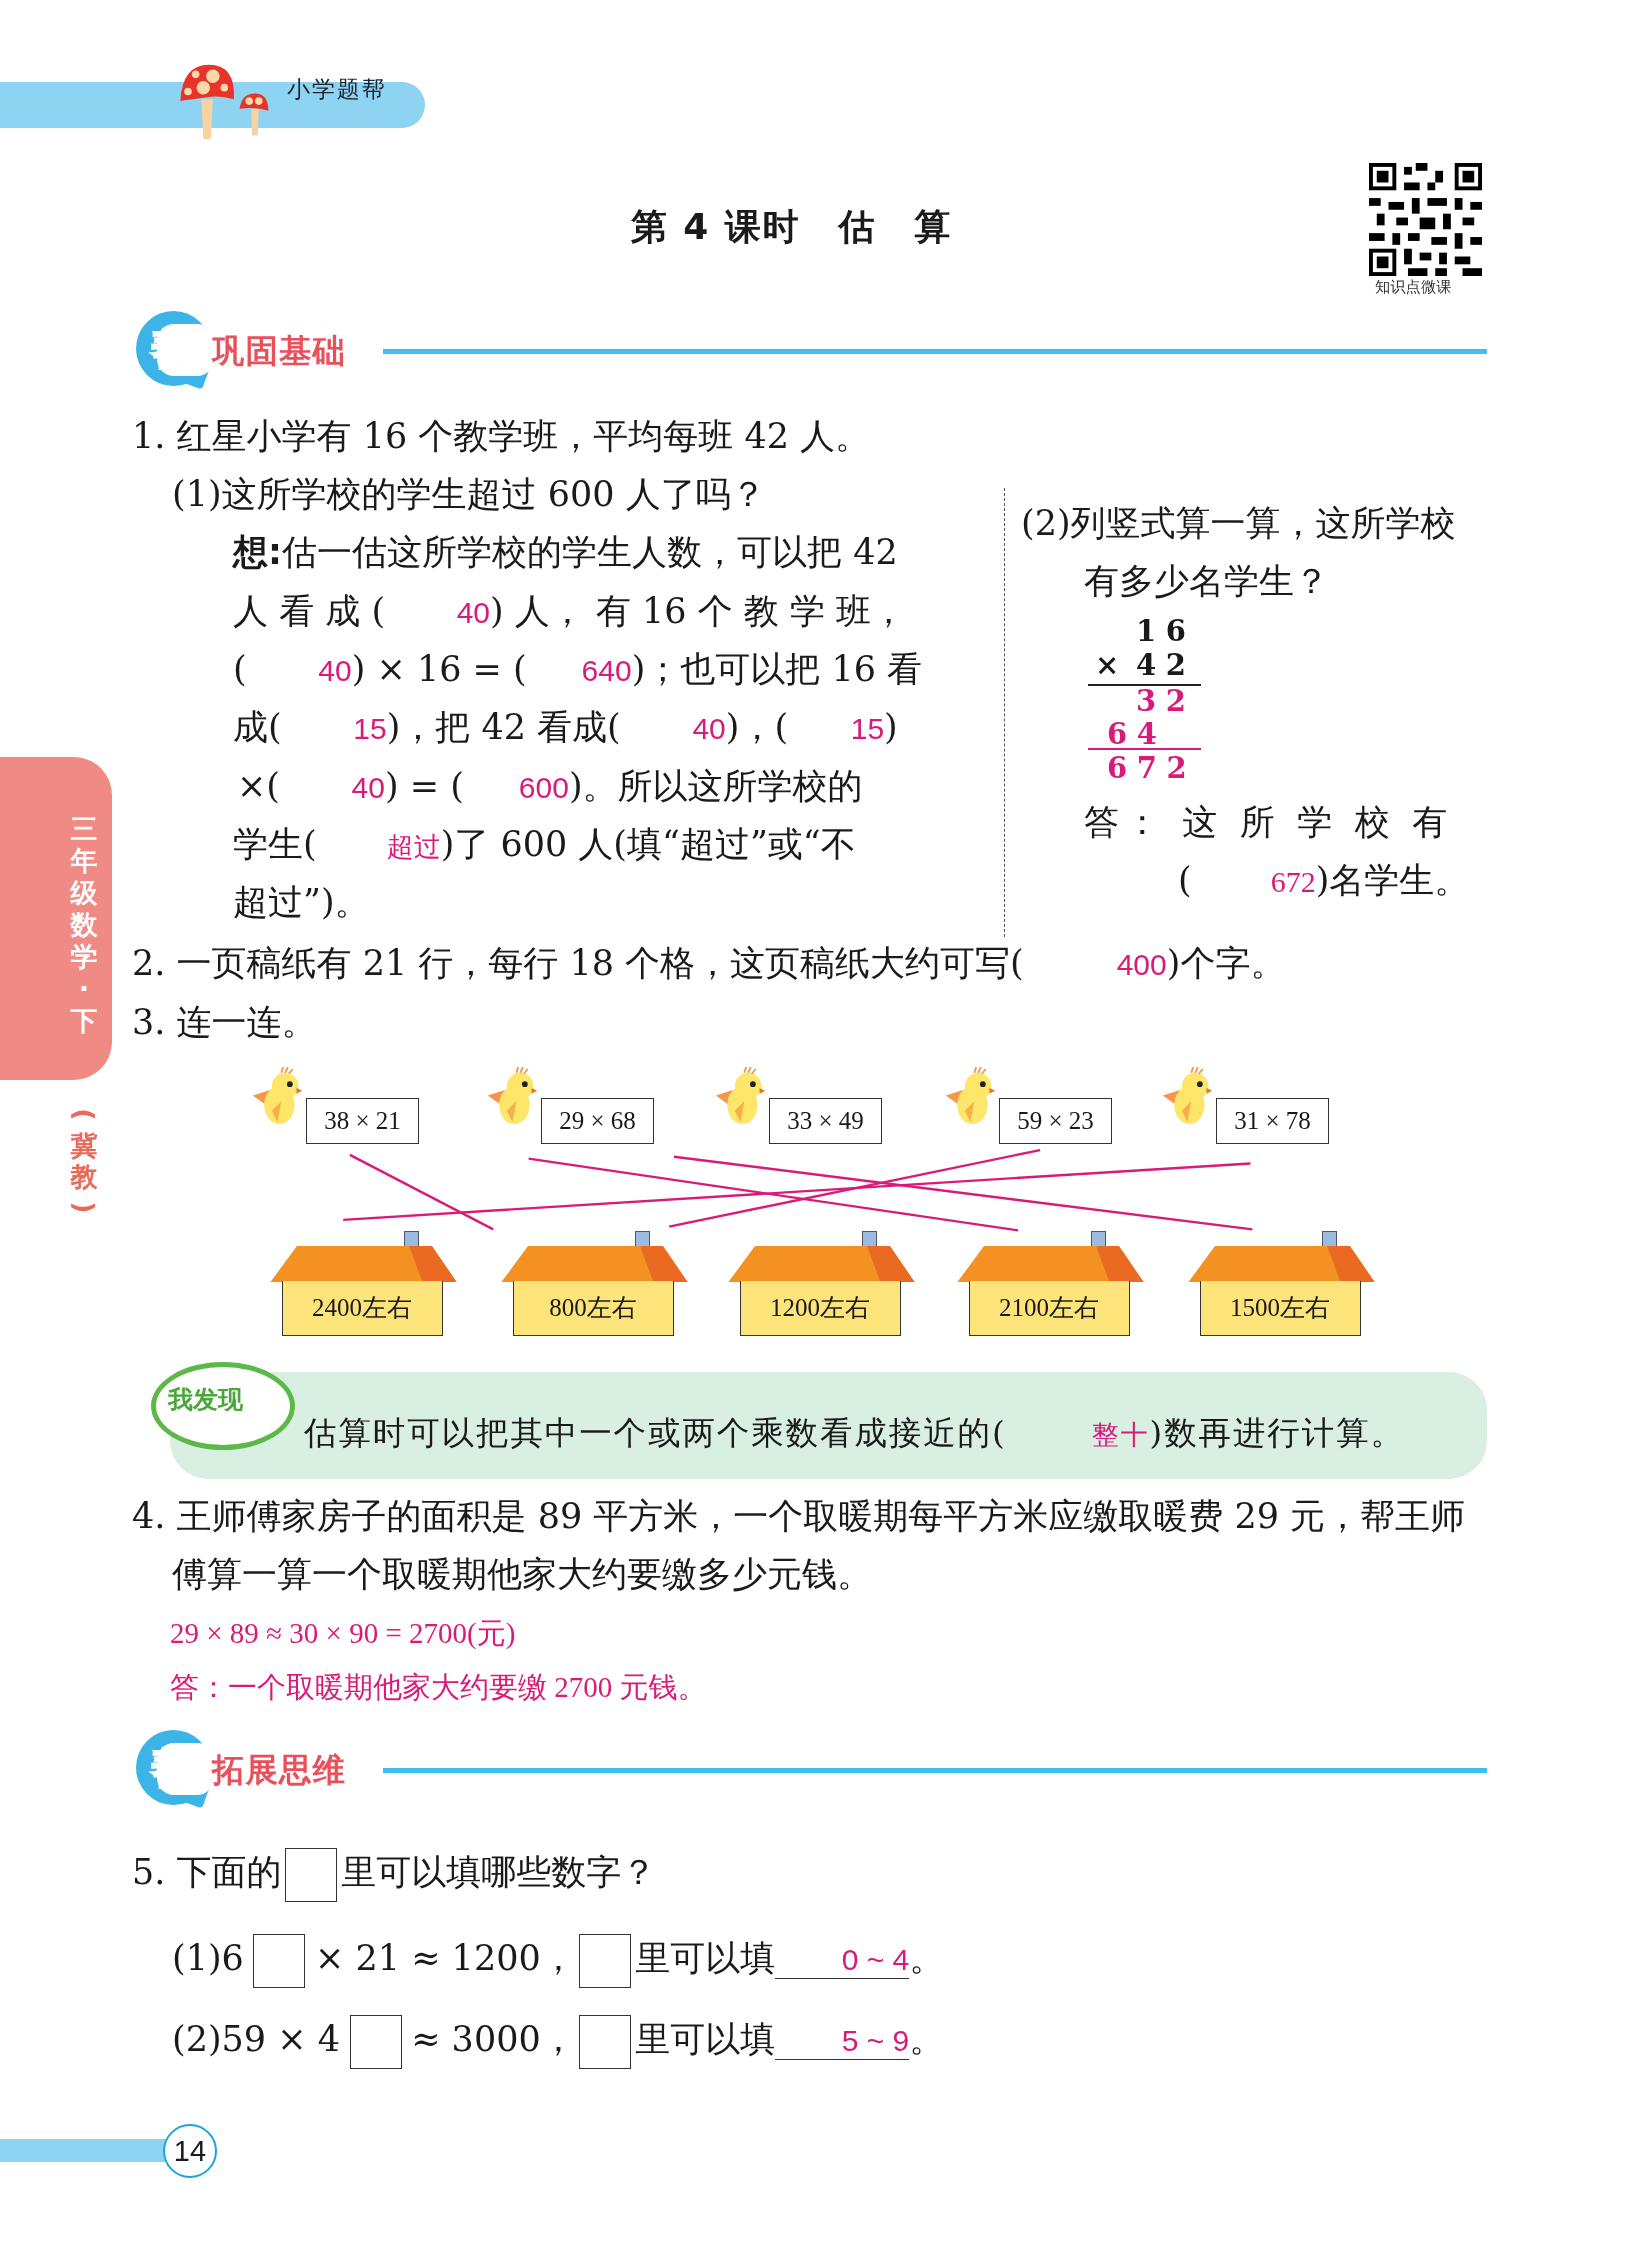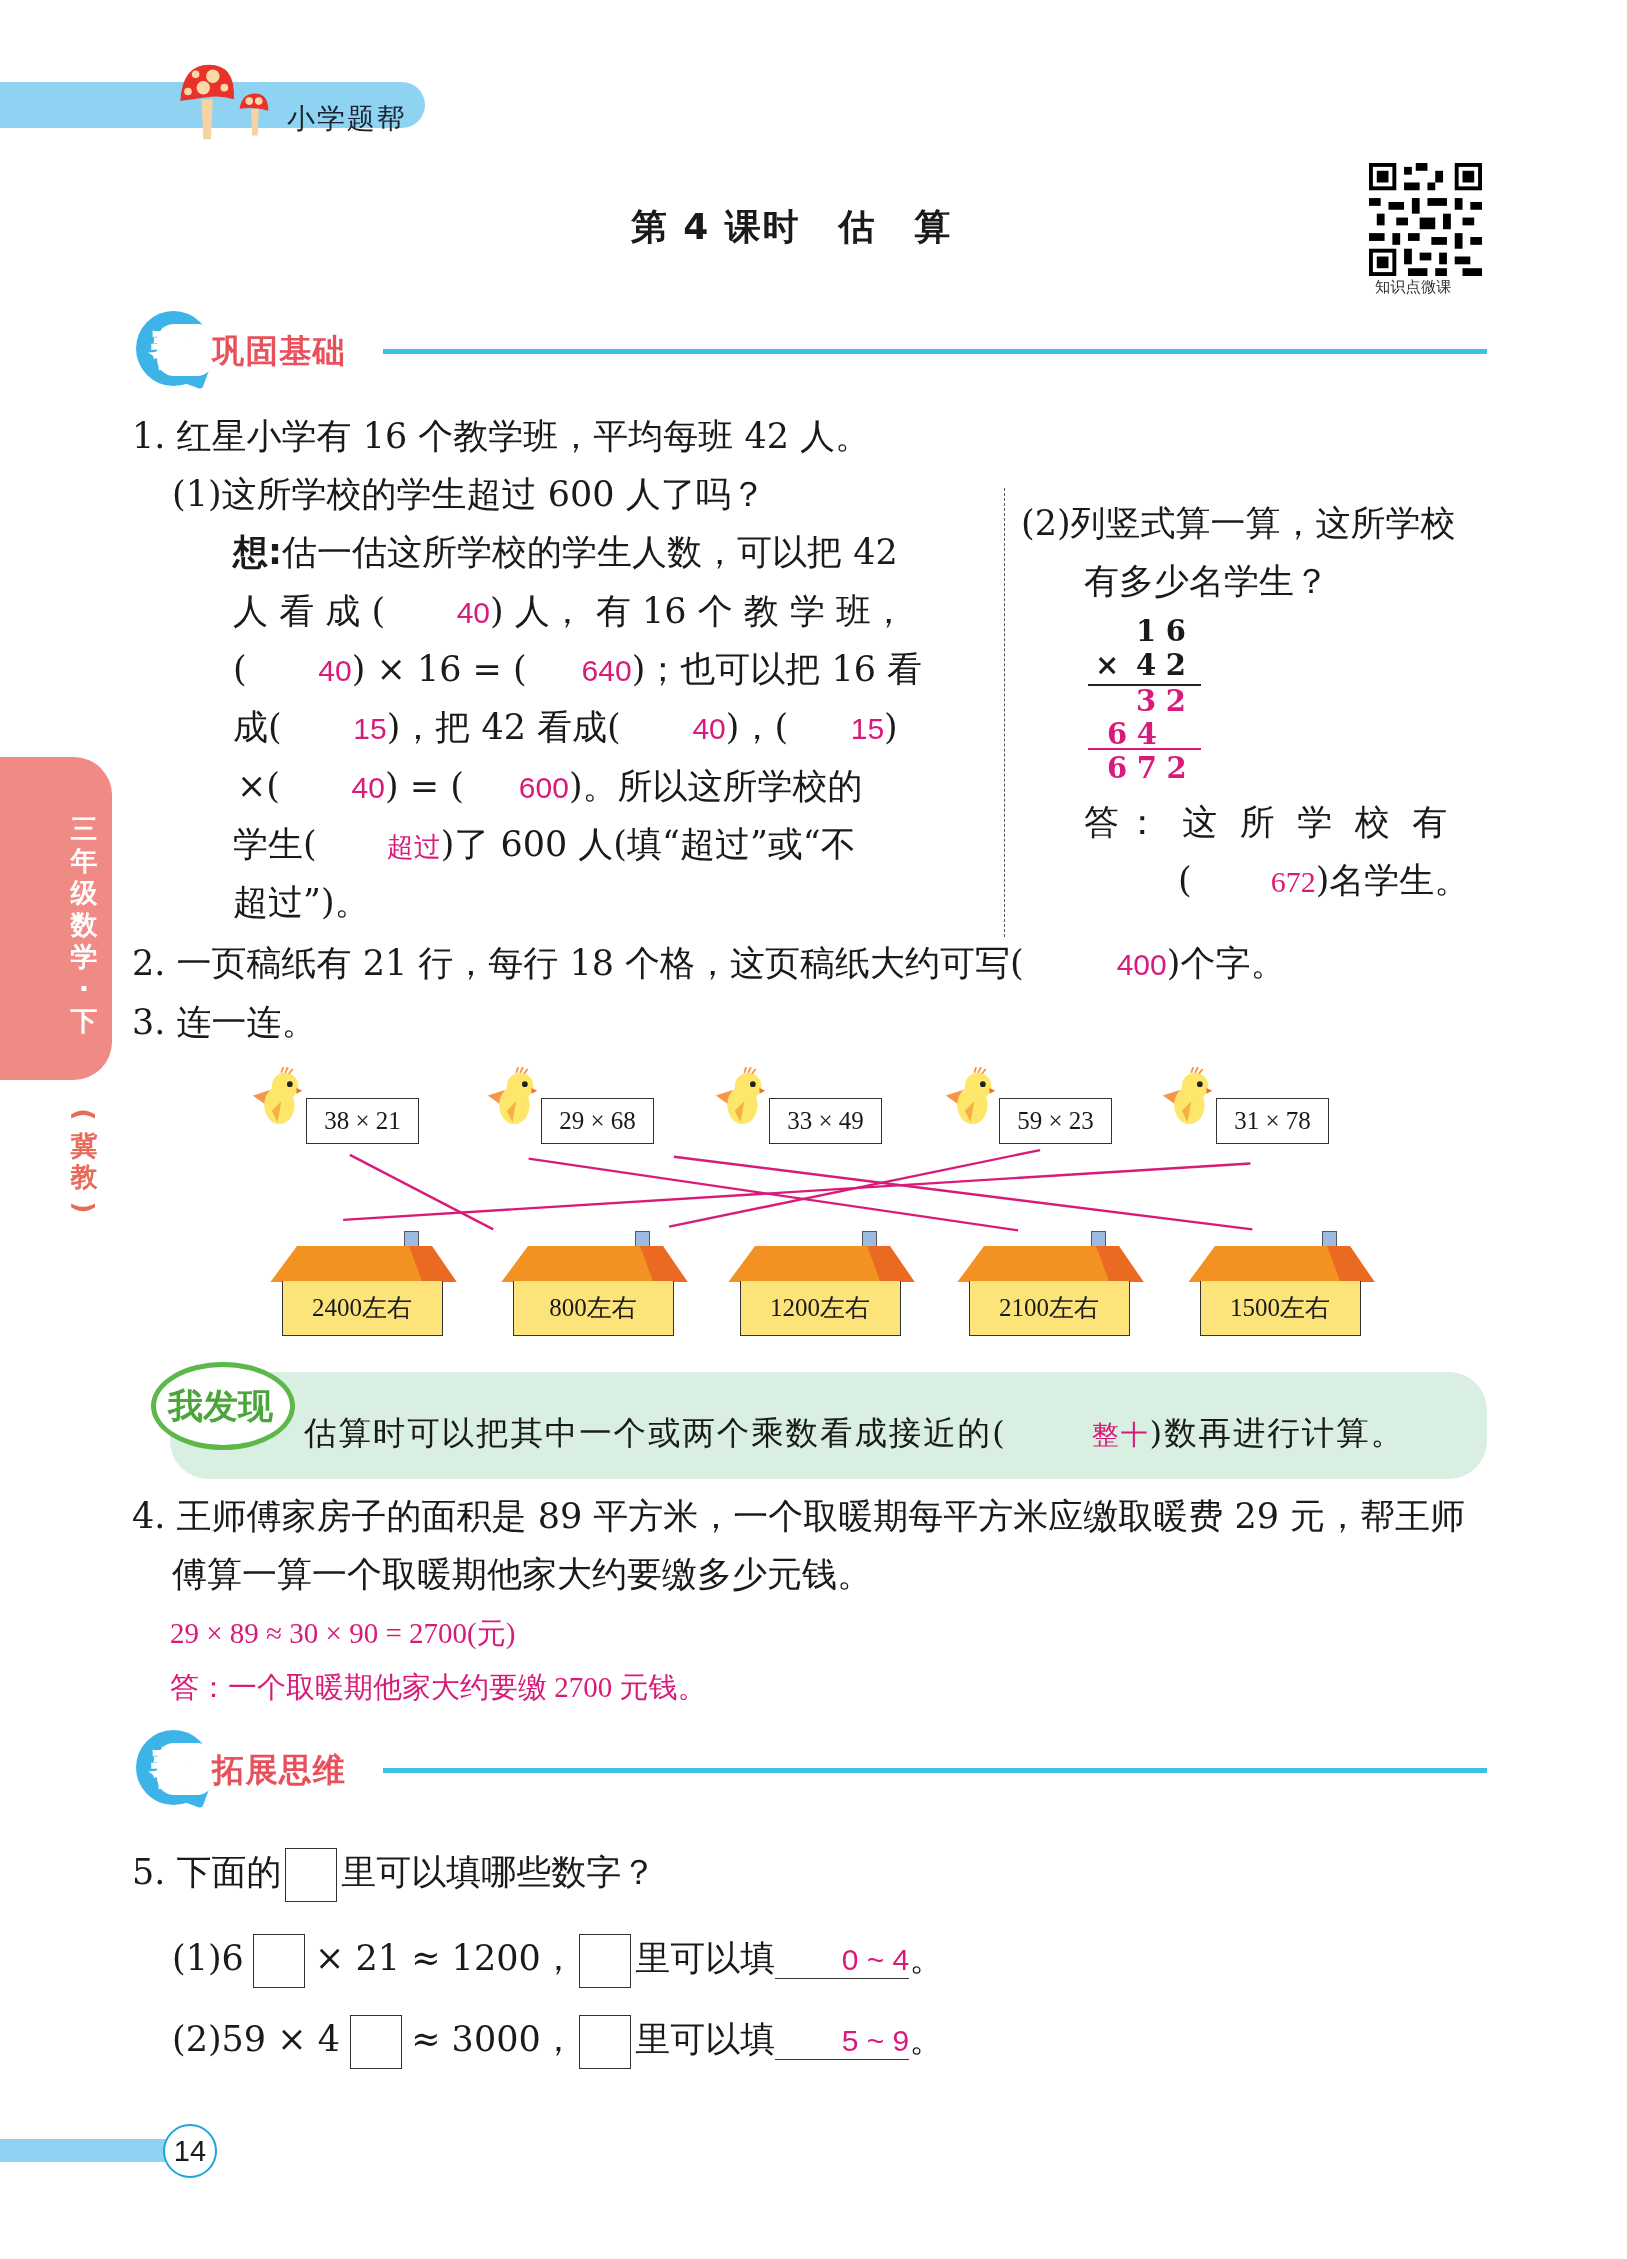--- a/index.html
+++ b/index.html
@@ -7,21 +7,21 @@
          font-family:"DejaVu Serif","Liberation Serif",serif; color:#1a1a1a; }
   .abs { position:absolute; }
   .txt { font-size:35px; line-height:38px; white-space:nowrap; }
   .ans { color:#d81b7a; font-family:"Liberation Sans","DejaVu Sans",sans-serif; font-size:30px; }
   .ans-serif { color:#d81b7a; font-family:"Liberation Serif","DejaVu Serif",serif; }
   .blank { display:inline-block; text-align:right; }
   .bold { font-weight:bold; font-family:"DejaVu Sans","Liberation Sans",sans-serif; }
 
   
   .brand-bar { left:0; top:82px; width:425px; height:46px; background:#8fd3f2; border-radius:0 23px 23px 0; }
-  .brand-text { left:287px; top:100px; font-family:"DejaVu Sans",sans-serif; font-size:28px; color:#1a2430; letter-spacing:1.9px; }
+  .brand-text { left:287px; top:74px; font-family:"DejaVu Sans",sans-serif; font-size:23px; color:#1a2430; letter-spacing:1.9px; }
 
   .title { left:631px; top:203px; font-family:"DejaVu Sans","Liberation Sans",sans-serif; font-weight:bold; font-size:36px; letter-spacing:1.9px; }
   .qr { left:1369px; top:163px; width:113px; height:113px; background:#fff; }
   .qr-caption { left:1375px; top:277px; font-size:15.3px; color:#333; font-family:"DejaVu Serif",serif; }
 
   .section-head { height:76px; }
   .section-head .bubble { position:absolute; left:0; top:0; width:75px; height:75px; border-radius:50%; background:#3db4e8; }
   .section-head .bubble-tail { position:absolute; left:46px; top:50px; width:25px; height:25px; background:#3db4e8; transform:rotate(20deg); border-radius:3.8px; }
   .section-head .bubble-inner { position:absolute; left:21px; top:13.4px; width:57px; height:52px; background:#fff; border-radius:17px; }
   .section-head .bang { position:absolute; left:15.3px; top:9.6px; font-family:"DejaVu Sans",sans-serif; font-weight:bold; font-size:46px; color:#e8505b; -webkit-text-stroke:1.9px #fff; }
@@ -38,21 +38,21 @@
   .calc-line { height:1.9px; background:#222; }
 
   .bird-box { background:#fff; border:1.9px solid #333; height:44px; width:111px; font-size:25px; line-height:44px; text-align:center; font-family:"Liberation Serif",serif; }
   .bird { width:57px; height:61px; }
   .house { width:182px; height:96px; }
   .house .chimney { position:absolute; left:134px; top:0px; width:13.4px; height:17px; background:#9bbbe0; border:1px solid #556; }
   .house .body { position:absolute; left:11.5px; top:50px; width:159px; height:54px; background:#fce47a; border:1.9px solid #333; border-top:none; font-size:25px; line-height:54px; text-align:center; font-family:"Liberation Serif",serif; }
 
   .discover-box { left:170px; top:1372px; width:1317px; height:107px; background:#d8efe2; border-radius:38px; }
   .discover-badge { left:151px; top:1362px; width:134px; height:78px; background:#fff; border:5.7px solid #5cb848; border-radius:50%; }
-  .discover-badge-text { left:168px; top:1383px; font-family:"DejaVu Sans",sans-serif; font-weight:bold; font-size:35px; color:#4aa63a; }
+  .discover-badge-text { left:168px; top:1383px; font-family:"DejaVu Sans",sans-serif; font-weight:bold; font-size:25px; color:#4aa63a; }
   .discover-text { left:304px; top:1412px; font-size:32.5px; letter-spacing:1.9px; font-family:"DejaVu Serif",serif; }
 
   .sq { display:inline-block; width:50px; height:52px; border:1.9px solid #333; vertical-align:middle; margin:0 3.8px; }
   .uline { display:inline-block; width:134px; border-bottom:1.9px solid #333; text-align:right; line-height:36px; }
 
   .foot-bar { left:0; top:2139px; width:172px; height:23px; background:#8fd3f2; }
   .page-circle { left:163px; top:2124px; width:50px; height:50px; border:2.9px solid #1ea4dc; border-radius:50%; background:#fff;
                  font-family:"Liberation Sans",sans-serif; font-size:29px; line-height:50px; text-align:center; }
 </style>
 </head>

